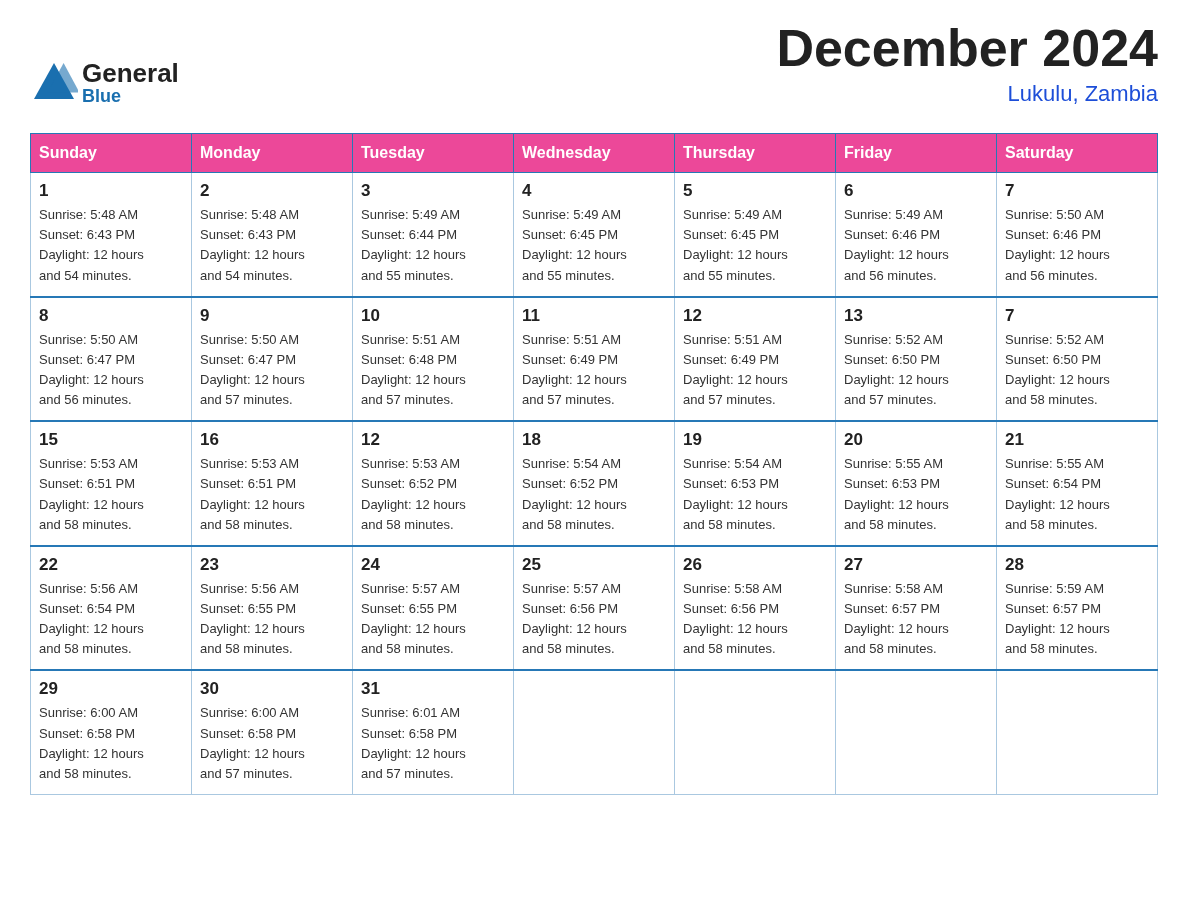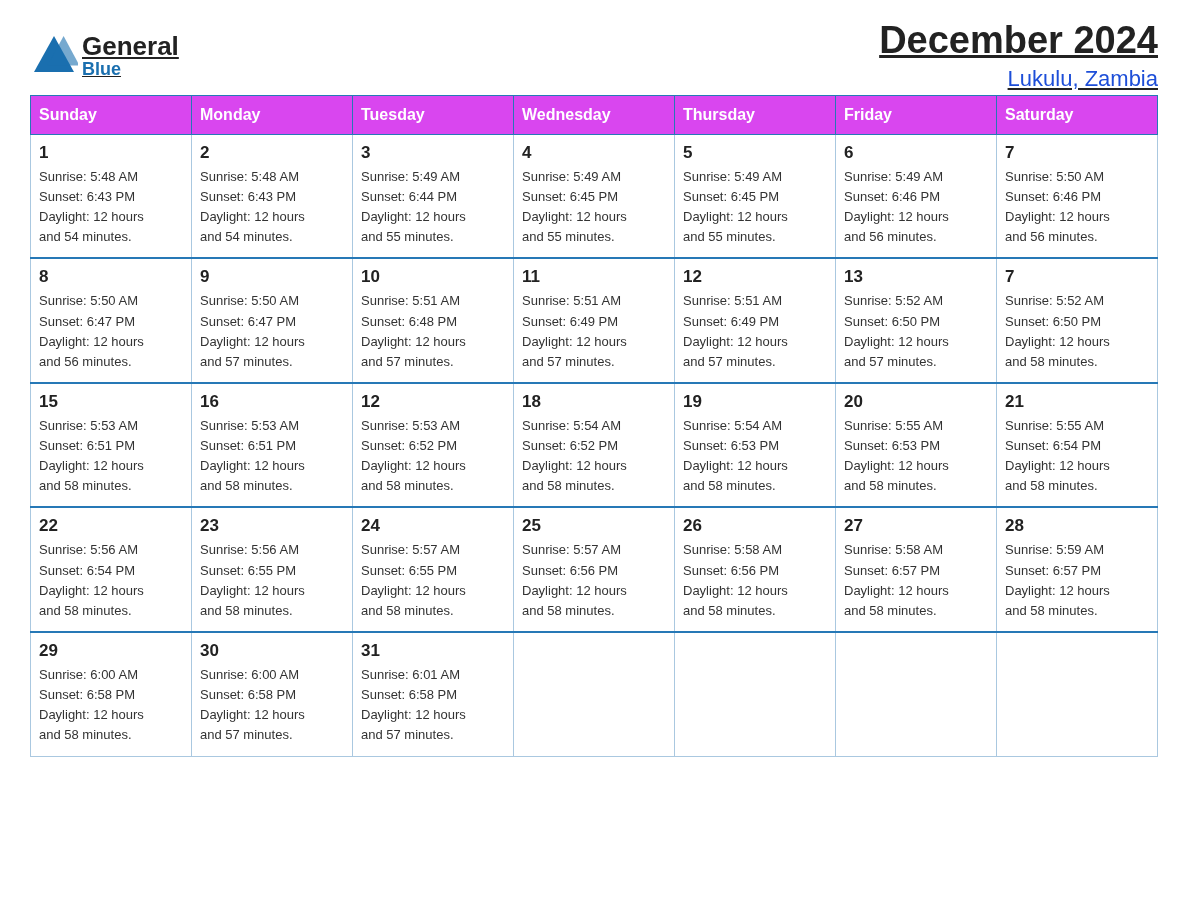--- a/index.html
+++ b/index.html
@@ -9,47 +9,46 @@
       color: #222;
       width: 1188px;
       min-height: 918px;
       padding: 20px 30px;
     }
 
     
     .header {
       display: flex;
       justify-content: space-between;
-      align-items: center;
-      margin-bottom: 3px;
-      text-decoration: underline;
+      align-items: flex-end;
+      margin-bottom: 26px;
     }
     .title-area {
       text-align: right;
     }
     .month-title {
-      font-size: 38px;
+      font-size: 52px;
       font-weight: bold;
       color: #222;
       line-height: 1.1;
     }
     .location-title {
       font-size: 22px;
       color: #1d4ed8;
       margin-top: 4px;
     }
 
     
     .calendar-table {
       width: 100%;
       border-collapse: collapse;
       border: 1.5px solid #2678b6;
     }
     .calendar-table th {
-      background-color: #d946ef;
+      background-color: #ec4899;
       color: #fff;
       font-size: 16px;
       font-weight: bold;
       padding: 10px 8px;
       text-align: left;
       border: 1px solid #2678b6;
     }
     .calendar-table td {
       vertical-align: top;
       padding: 8px 8px 10px 8px;

